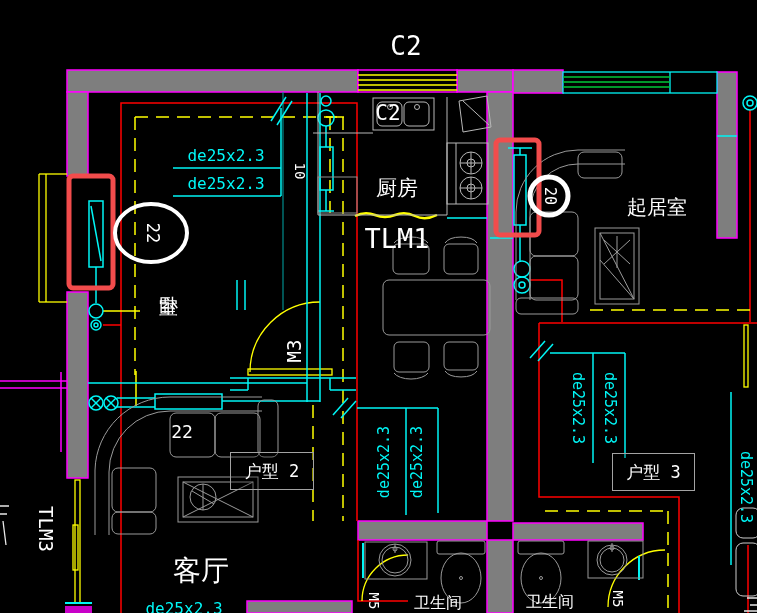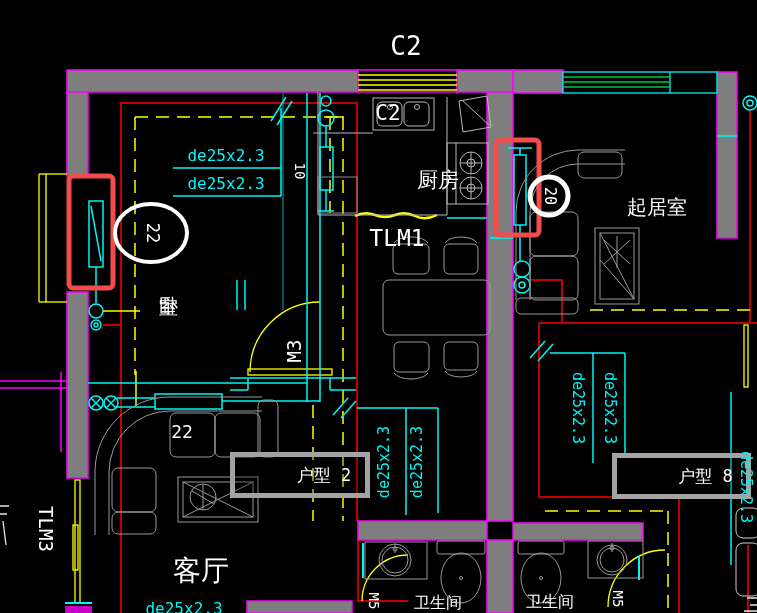--- a/index.html
+++ b/index.html
@@ -5,22 +5,22 @@
   html,body{margin:0;padding:0;background:#000;}
   #stage{position:relative;width:757px;height:613px;background:#000;overflow:hidden;
          font-family:"DejaVu Sans Mono","DejaVu Sans",monospace;}
   #stage svg{position:absolute;left:0;top:0;z-index:1;}
   .lbl{position:absolute;transform:translate(-50%,-50%);white-space:nowrap;color:#fff;
        z-index:3;line-height:1;letter-spacing:0;}
   .rot90{transform:translate(-50%,-50%) rotate(90deg);}
   .rotm90{transform:translate(-50%,-50%) rotate(-90deg);}
   .cyan{color:#00f6f6;}
   .vert{writing-mode:vertical-rl;text-orientation:upright;}
-  .tagbox{position:absolute;border:5px solid #a3a3a3;color:#fff;display:flex;
-          align-items:center;justify-content:center;z-index:3;background:rgba(0,0,0,.25);padding-left:48px;}
+  .tagbox{position:absolute;border:1px solid #a3a3a3;color:#fff;display:flex;
+          align-items:center;justify-content:center;z-index:3;background:rgba(0,0,0,.25);}
 </style>
 </head>
 <body>
 
 <div id="stage">
 <svg width="757" height="613" viewBox="0 0 757 613">
 
   <g fill="#7e7e7e" stroke="#ff00ff" stroke-width="1.5">
     <rect x="67" y="70" width="291" height="22"></rect>
     <rect x="457" y="70" width="56" height="22"></rect>
@@ -302,41 +302,41 @@
   </g>
 
   <g stroke="#e8e8e8" stroke-width="1.3" fill="none">
     <path d="M0,506 L9,506 M0,514 L7,514 M3,521 L6,545"></path>
     <path d="M747,598 L757,598 M750,605 L757,605 M744,611 L757,611"></path>
   </g>
 </svg>
 
 <div class="lbl" style="left:406px;top:46px;font-size:26px;">C2</div>
 <div class="lbl" style="left:388px;top:113px;font-size:21px;">C2</div>
-<div class="lbl" style="left:397px;top:180px;font-size:21px;margin-left:41px;">厨房</div>
-<div class="lbl" style="left:397px;top:238px;font-size:23px;">TLM1</div>
+<div class="lbl" style="left:397px;top:188px;font-size:21px;">厨房</div>
+<div class="lbl" style="left:397px;top:238px;font-size:27px;">TLM1</div>
 <div class="lbl vert" style="left:169px;top:281px;font-size:19px;">卧室</div>
 <div class="lbl rotm90" style="left:294px;top:351px;font-size:19px;">M3</div>
 <div class="lbl rot90" style="left:152px;top:233px;font-size:17px;">22</div>
 <div class="lbl rot90" style="left:549px;top:196px;font-size:15px;">20</div>
 <div class="lbl rot90" style="left:300px;top:171px;font-size:14px;">10</div>
 <div class="lbl" style="left:182px;top:432px;font-size:18px;">22</div>
 <div class="lbl" style="left:201px;top:571px;font-size:28px;">客厅</div>
 <div class="lbl" style="left:657px;top:207px;font-size:20px;text-align:right;">起居室</div>
 <div class="lbl" style="left:438px;top:603px;font-size:16px;">卫生间</div>
 <div class="lbl" style="left:550px;top:602px;font-size:16px;">卫生间</div>
 <div class="lbl rot90" style="left:374px;top:601px;font-size:14px;">M5</div>
 <div class="lbl rot90" style="left:618px;top:599px;font-size:14px;">M5</div>
 <div class="lbl rot90" style="left:45px;top:529px;font-size:19px;">TLM3</div>
 
 <div class="tagbox" style="left:230px;top:452px;width:82px;height:36px;font-size:17px;">
   <span>户型 2</span>
 </div>
 <div class="tagbox" style="left:612px;top:453px;width:81px;height:36px;font-size:17px;">
-  <span>户型 8</span>
+  <span>户型 3</span>
 </div>
 
 <div class="lbl cyan" style="left:226px;top:156px;font-size:16px;">de25x2.3</div>
 <div class="lbl cyan" style="left:226px;top:184px;font-size:16px;">de25x2.3</div>
 <div class="lbl cyan rotm90" style="left:384px;top:462px;font-size:15px;">de25x2.3</div>
 <div class="lbl cyan rotm90" style="left:417px;top:462px;font-size:15px;">de25x2.3</div>
 <div class="lbl cyan rot90" style="left:577px;top:408px;font-size:15px;">de25x2.3</div>
 <div class="lbl cyan rot90" style="left:609px;top:408px;font-size:15px;">de25x2.3</div>
 <div class="lbl cyan rot90" style="left:745px;top:487px;font-size:15px;">de25x2.3</div>
 <div class="lbl cyan" style="left:184px;top:609px;font-size:16px;">de25x2.3</div>

